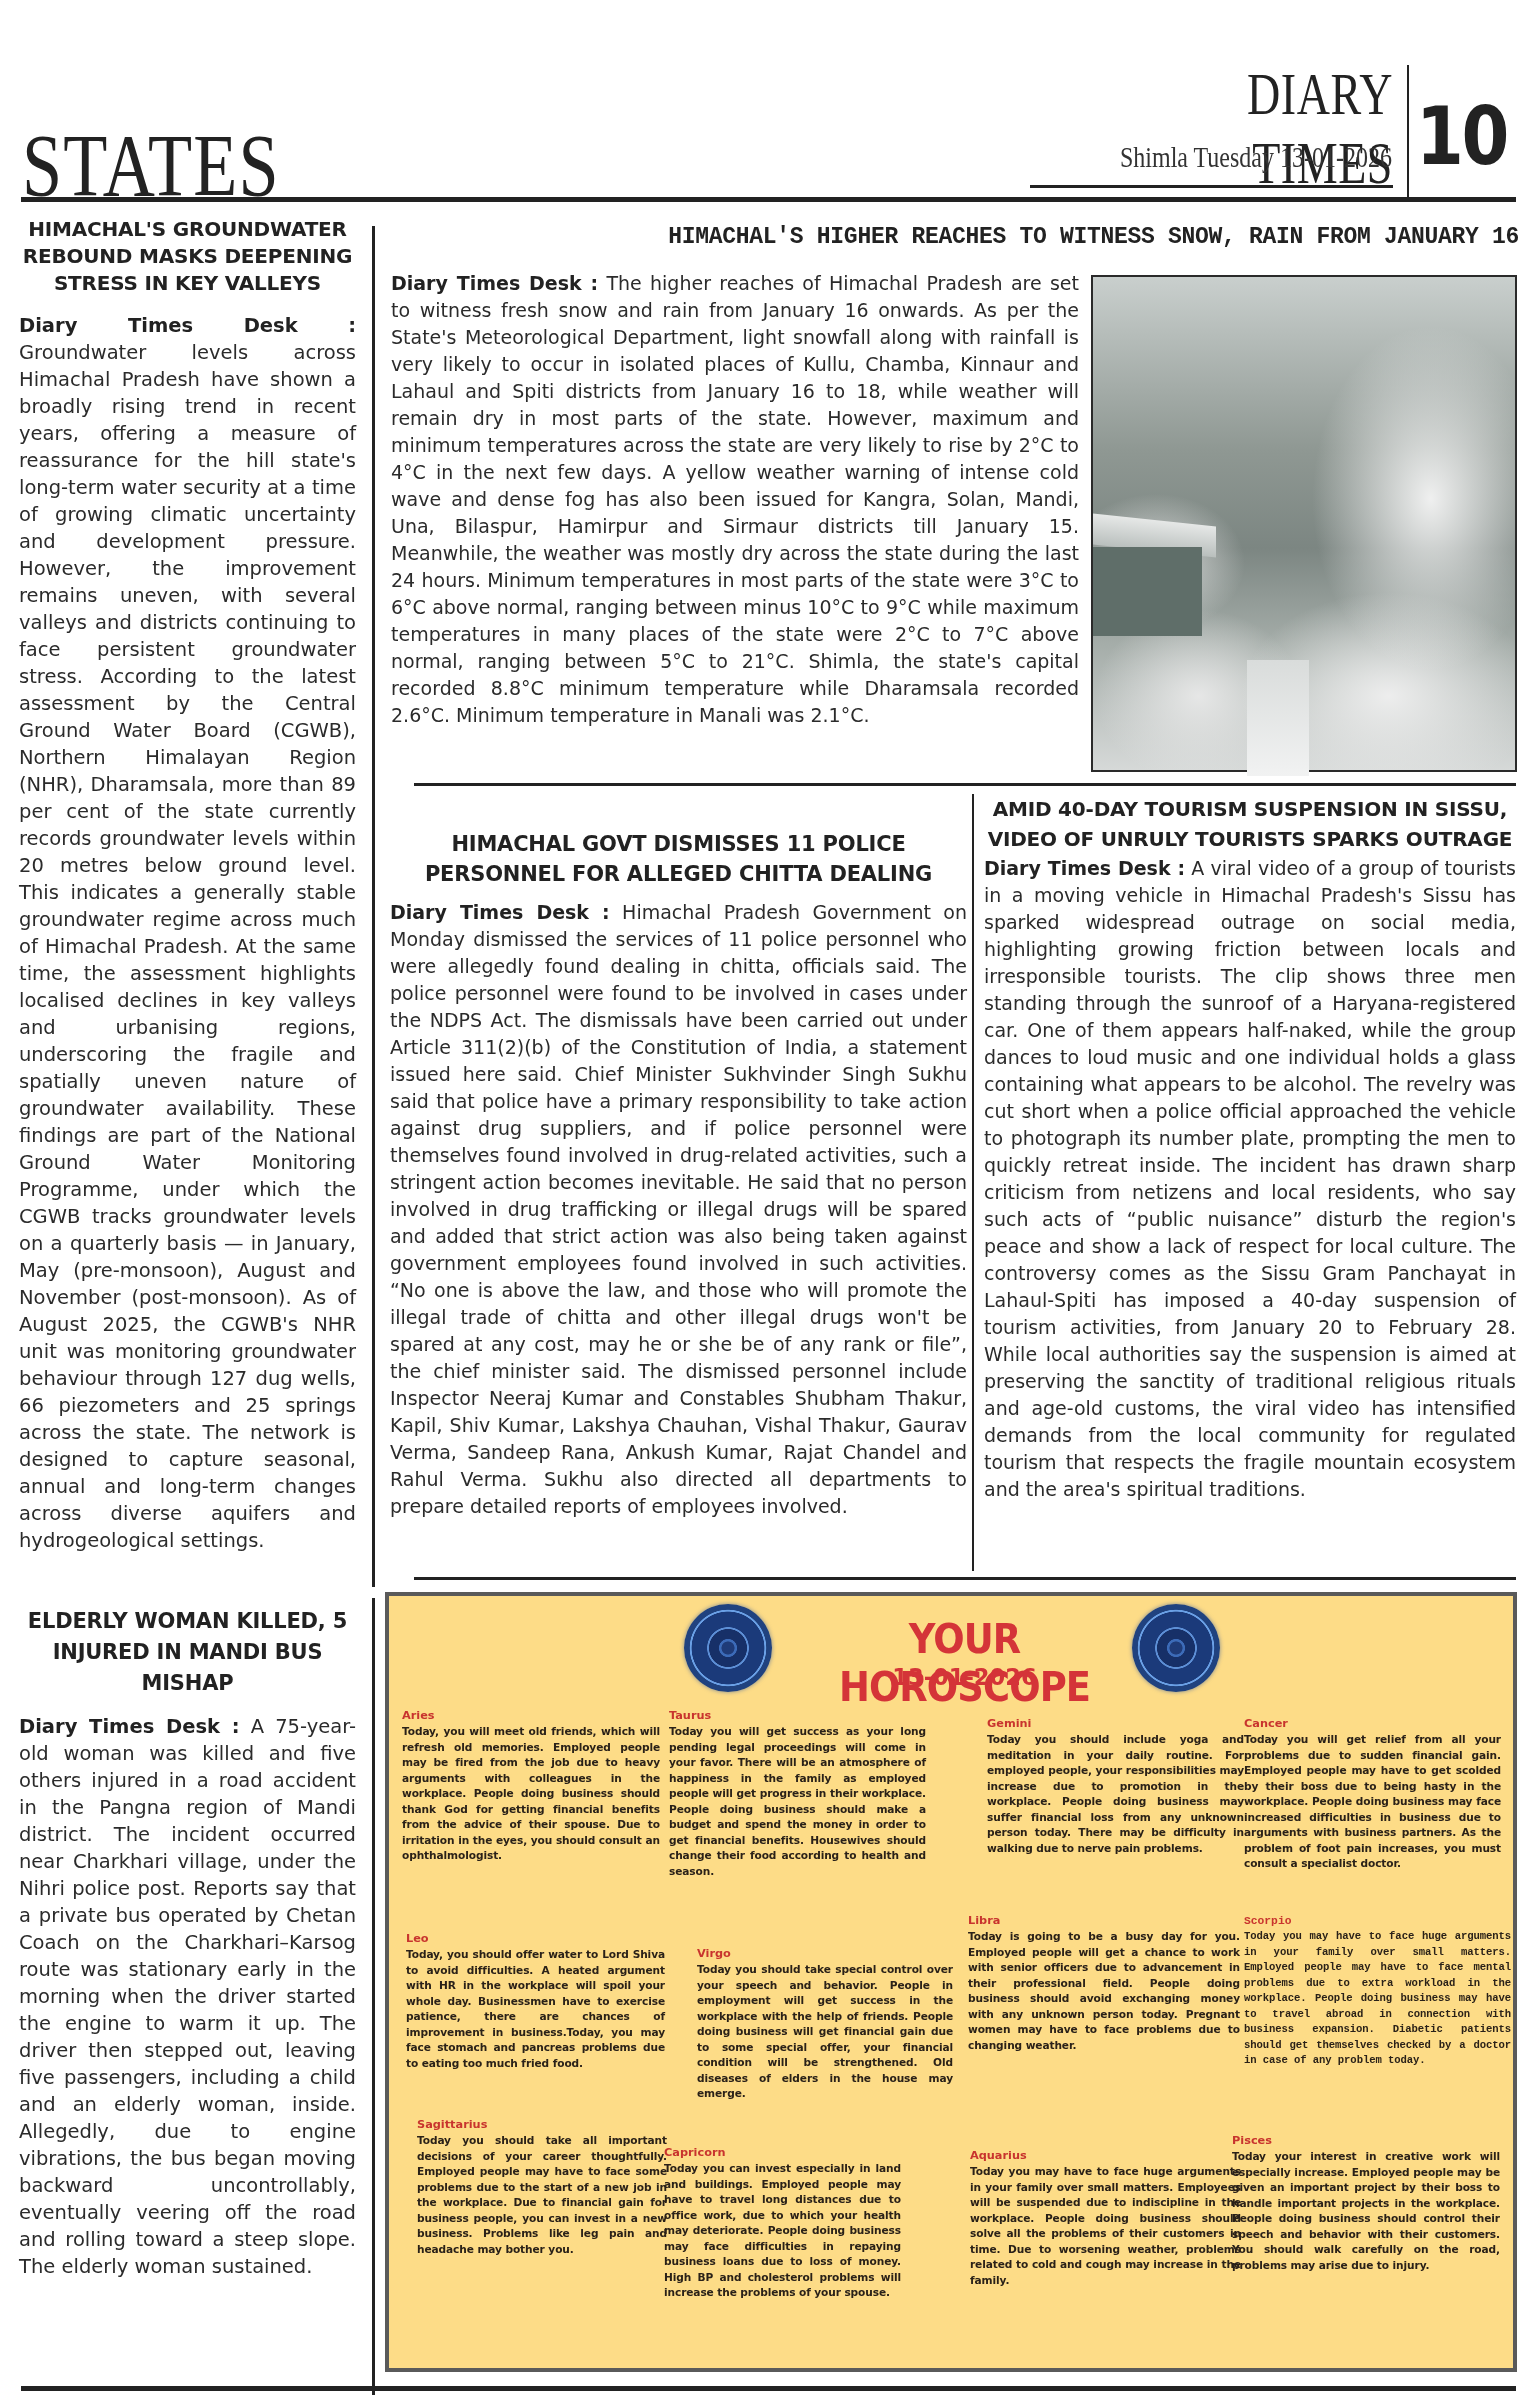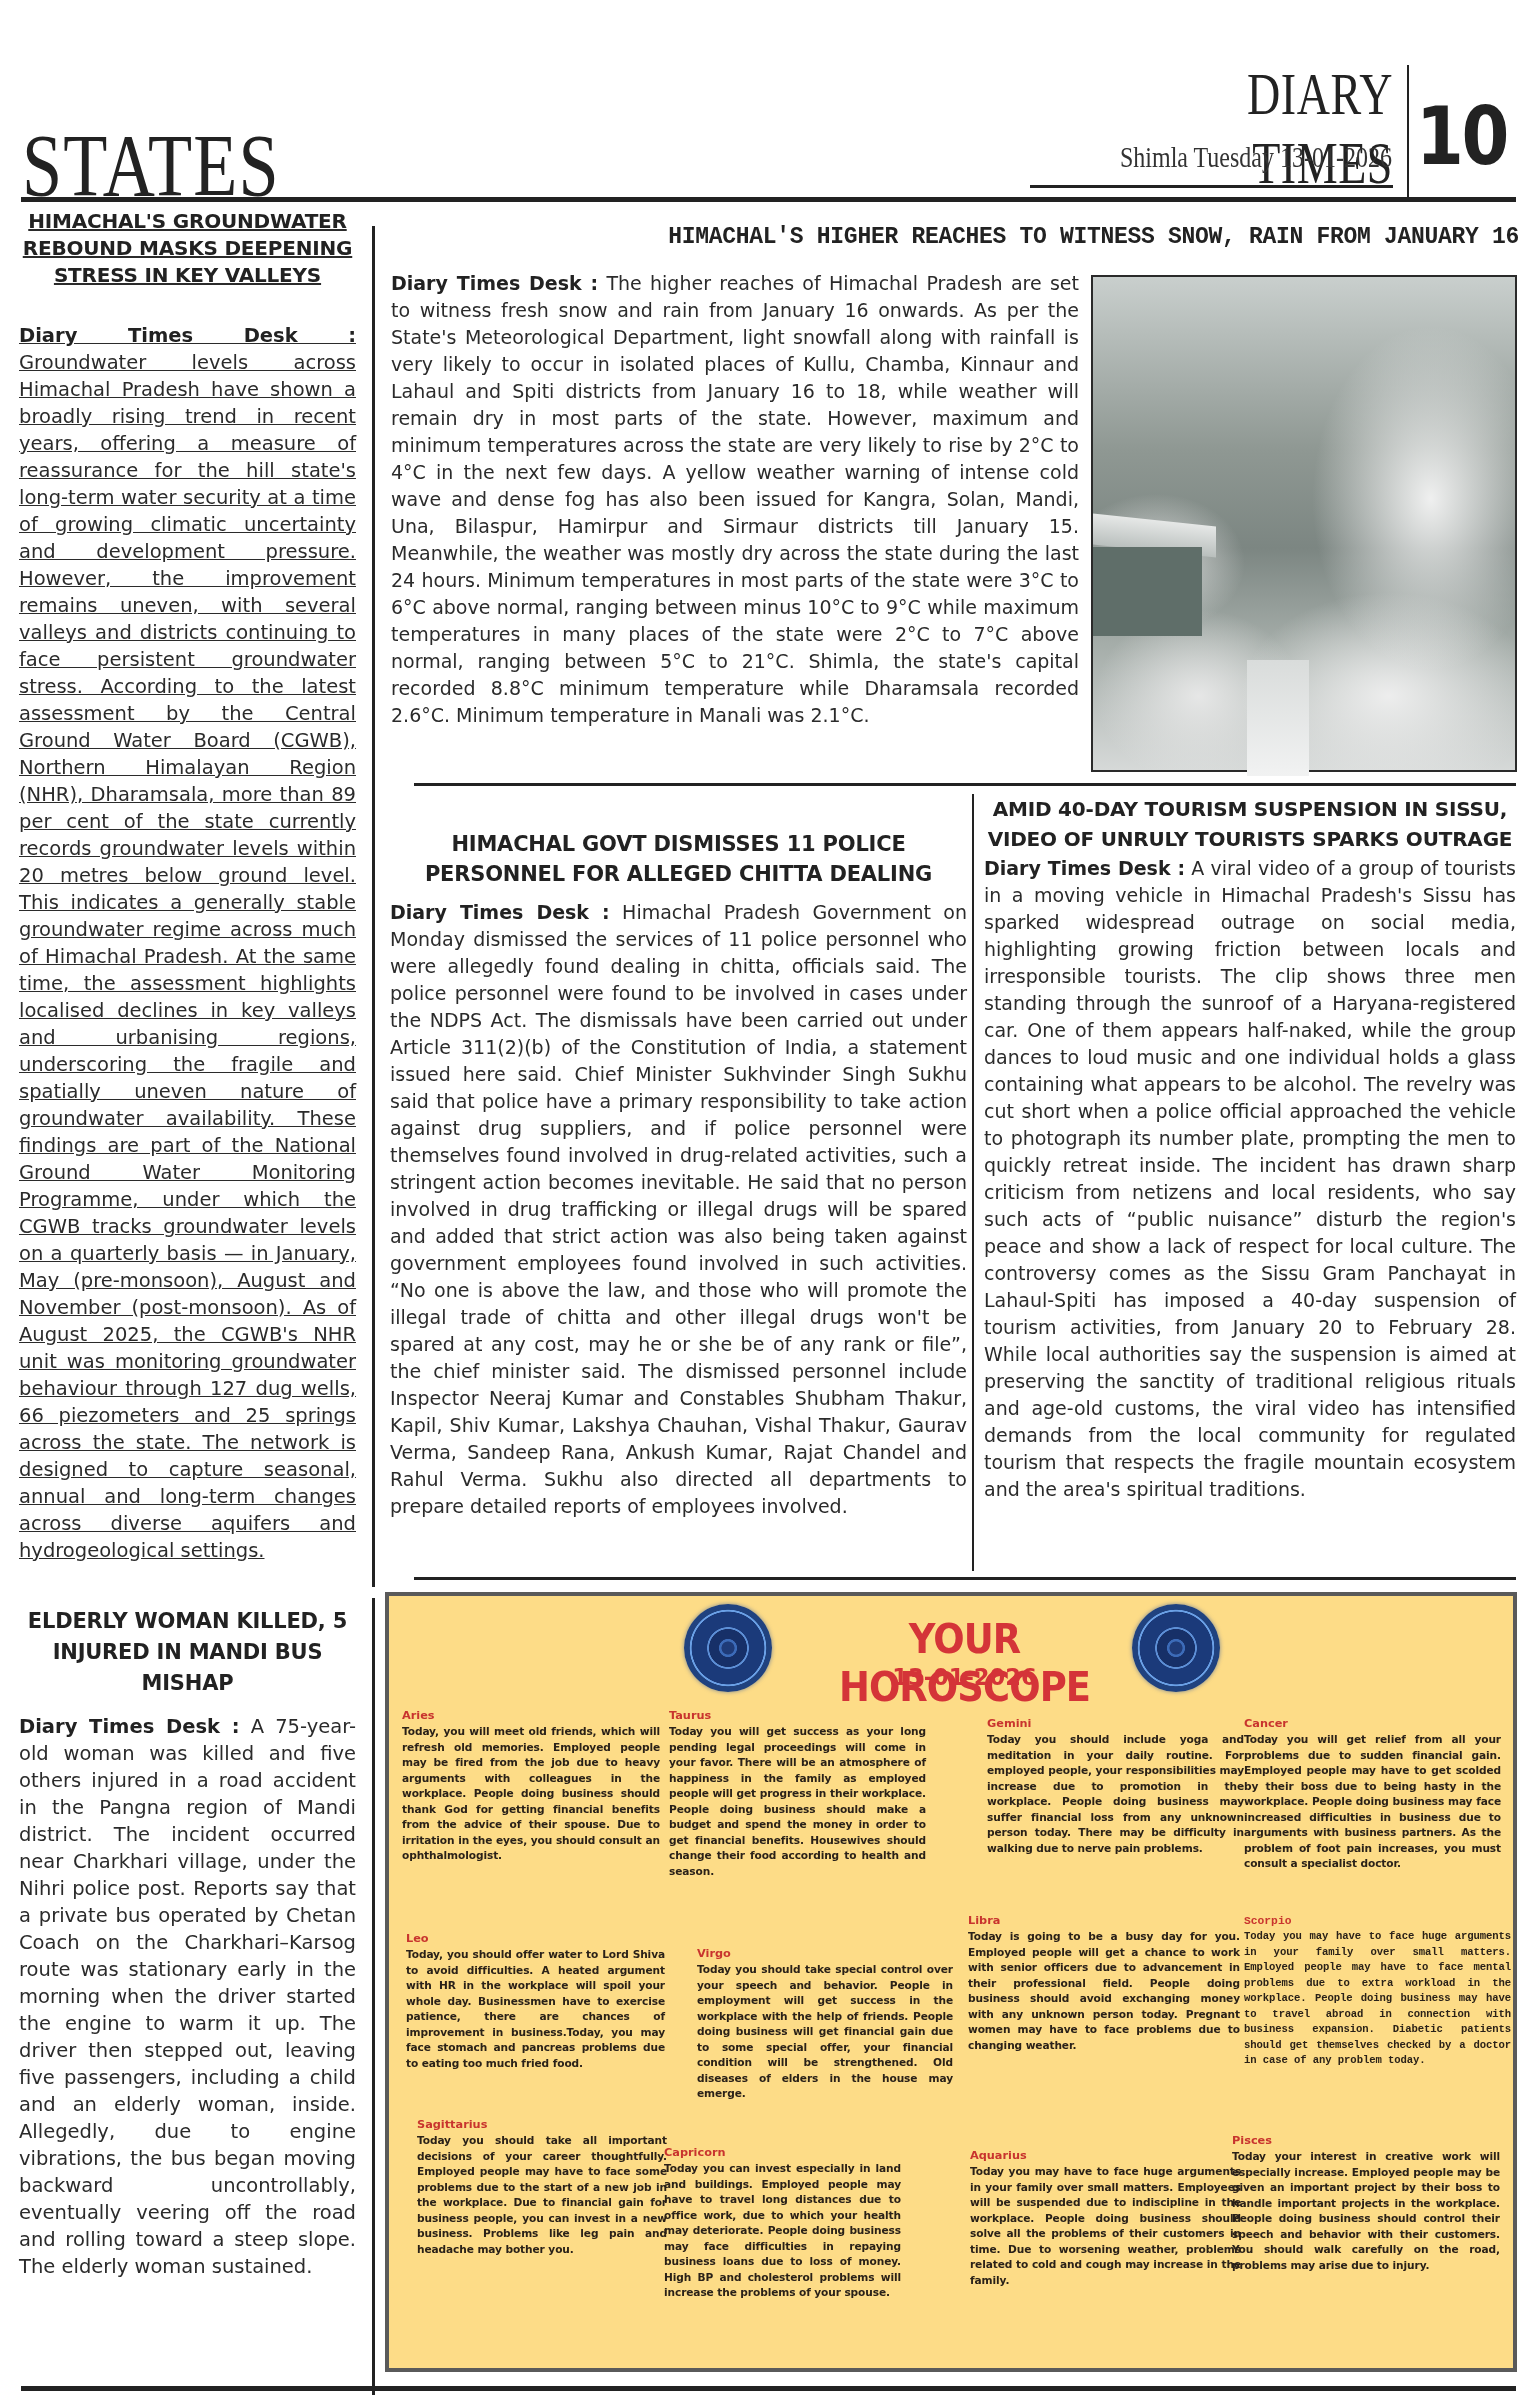--- a/index.html
+++ b/index.html
@@ -17,21 +17,21 @@
   .top-rule { left: 20.5px; top: 197px; width: 1495px; height: 4.8px; background: #222; }
 
   
   .col-divider { background: #222; width: 3.4px; }
   .headline { font-weight: bold; text-align: center; color: #222; text-transform: uppercase; }
   .body-text { text-align: justify; color: #2b2b2b; }
   .body-text .desk { font-weight: bold; color: #222; }
 
   .left-col { left: 19px; width: 337px; }
   .left-col .headline { font-size: 20px; line-height: 27px; letter-spacing: -0.2px; }
-  .left-col .body-text { font-size: 19.5px; line-height: 27px; margin-top: 33px; }
+  .left-col .body-text { font-size: 19.5px; line-height: 27px; margin-top: 15px; }
 
   .center-top .headline { font-size: 23px; line-height: 30px; white-space: nowrap; letter-spacing: -0.3px; }
 
   .mid-article .headline { font-size: 21px; line-height: 30px; letter-spacing: -0.2px; }
   .mid-article .body-text { font-size: 19px; line-height: 27px; }
 
   .photo { left: 1091px; top: 275px; width: 426px; height: 497px; border: 2.7px solid #2a2a2a;
     background:
       radial-gradient(ellipse 40% 50% at 80% 45%, rgba(245,245,245,0.95), rgba(200,205,205,0) 70%),
       radial-gradient(ellipse 50% 30% at 70% 85%, rgba(240,240,240,0.95), rgba(210,210,210,0) 70%),
@@ -64,21 +64,21 @@
 <div class="abs section-title">STATES</div>
 <div class="abs paper-name">DIARY TIMES</div>
 <div class="abs masthead-rule-short"></div>
 <div class="abs dateline">Shimla  Tuesday   13-01-2026</div>
 <div class="abs masthead-vrule"></div>
 <div class="abs page-number">10</div>
 <div class="abs top-rule"></div>
 
 <div class="abs col-divider" style="left:372px; top:226px; height:1361px;"></div>
 
-<article class="abs left-col" style="top:208px;text-decoration:underline;">
+<article class="abs left-col" style="top:216px;">
   <h2 class="headline">HIMACHAL'S GROUNDWATER REBOUND MASKS DEEPENING STRESS IN KEY VALLEYS</h2>
   <p class="body-text"><span class="desk">Diary Times Desk :</span> <span>Groundwater levels across Himachal Pradesh have shown a broadly rising trend in recent years, offering a measure of reassurance for the hill state's long-term water security at a time of growing climatic uncertainty and development pressure. However, the improvement remains uneven, with several valleys and districts continuing to face persistent groundwater stress. According to the latest assessment by the Central Ground Water Board (CGWB), Northern Himalayan Region (NHR), Dharamsala, more than 89 per cent of the state currently records groundwater levels within 20 metres below ground level. This indicates a generally stable groundwater regime across much of Himachal Pradesh. At the same time, the assessment highlights localised declines in key valleys and urbanising regions, underscoring the fragile and spatially uneven nature of groundwater availability. These findings are part of the National Ground Water Monitoring Programme, under which the CGWB tracks groundwater levels on a quarterly basis — in January, May (pre-monsoon), August and November (post-monsoon). As of August 2025, the CGWB's NHR unit was monitoring groundwater behaviour through 127 dug wells, 66 piezometers and 25 springs across the state. The network is designed to capture seasonal, annual and long-term changes across diverse aquifers and hydrogeological settings.</span></p>
 </article>
 
 <div class="abs col-divider" style="left:372px; top:1598px; height:797px;"></div>
 
 <article class="abs left-col" style="top:1606px;">
   <h2 class="headline" style="font-size:21px; line-height:31px;text-align:center;">ELDERLY WOMAN KILLED, 5 INJURED IN MANDI BUS MISHAP</h2>
   <p class="body-text" style="margin-top:13.7px;"><span class="desk">Diary Times Desk :</span> <span>A 75-year-old woman was killed and five others injured in a road accident in the Pangna region of Mandi district. The incident occurred near Charkhari village, under the Nihri police post. Reports say that a private bus operated by Chetan Coach on the Charkhari–Karsog route was stationary early in the morning when the driver started the engine to warm it up. The driver then stepped out, leaving five passengers, including a child and an elderly woman, inside. Allegedly, due to engine vibrations, the bus began moving backward uncontrollably, eventually veering off the road and rolling toward a steep slope. The elderly woman sustained.</span></p>
 </article>

